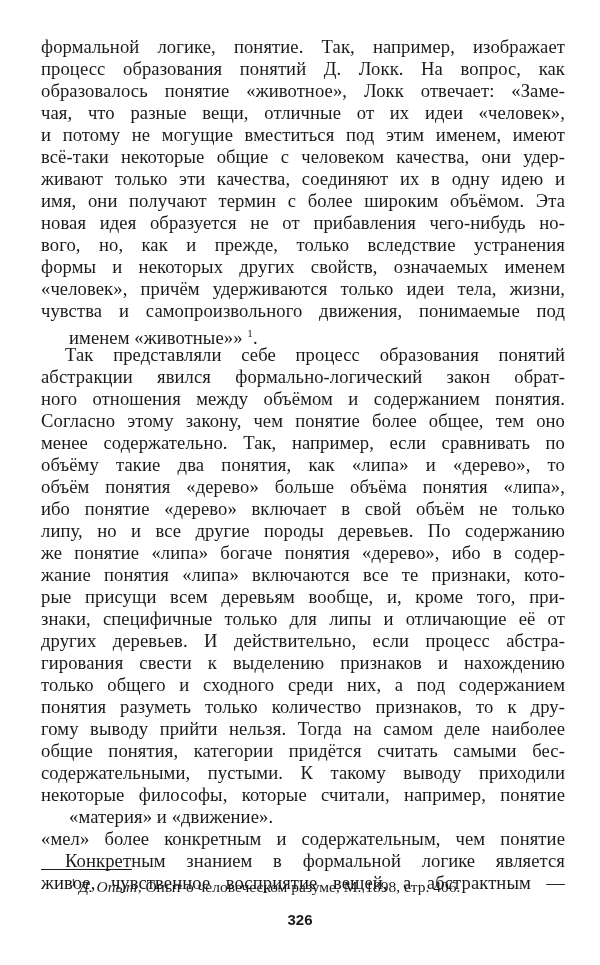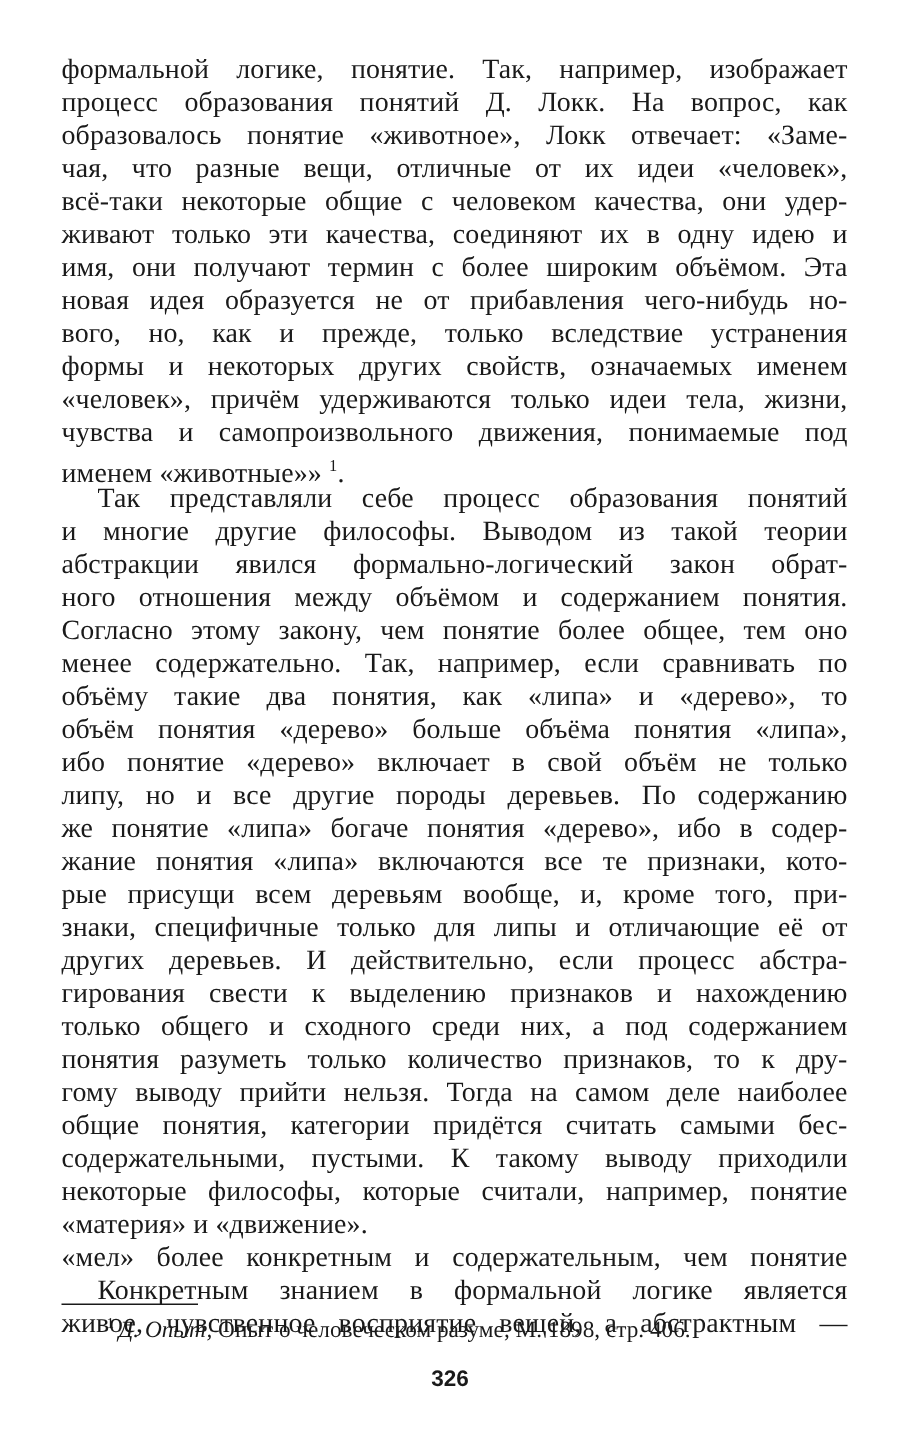--- a/index.html
+++ b/index.html
@@ -8,21 +8,21 @@
     position: absolute; left: 41px; top: 36px; width: 524px;
     font-family: "Liberation Serif", "DejaVu Serif", serif;
     color: #1a1a1a;
   }
   .line {
     height: 22px; line-height: 22px; font-size: 18.6px;
     white-space: nowrap; text-align: justify; text-align-last: justify;
     letter-spacing: 0.1px;
     font-family: Liberation Serif, serif;
   }
-  .line.last { text-align-last: left; }
+  .line.last { text-align-last: left; margin-left: 28px; }
   .line.indent { padding-left: 24px; }
   .rule {
     position: absolute; left: 41px; top: 869px; width: 91px; height: 0;
     border-top: 1.5px solid #1a1a1a;
   }
   .footnote {
     position: absolute; left: 71px; top: 877px;
     font-family: "Liberation Serif", "DejaVu Serif", serif;
     font-size: 15.5px; color: #1a1a1a; white-space: nowrap;
   }
@@ -38,34 +38,34 @@
 </head>
 <body>
 
 <div class="page">
 
   <div>
     <div class="line">формальной логике, понятие. Так, например, изображает</div>
     <div class="line">процесс образования понятий Д. Локк. На вопрос, как</div>
     <div class="line">образовалось понятие «животное», Локк отвечает: «Заме-</div>
     <div class="line">чая, что разные вещи, отличные от их идеи «человек»,</div>
+    <div class="line">и потому не могущие вместиться под этим именем, имеют</div>
     <div class="line">всё-таки некоторые общие с человеком качества, они удер-</div>
     <div class="line">живают только эти качества, соединяют их в одну идею и</div>
     <div class="line">имя, они получают термин с более широким объёмом. Эта</div>
     <div class="line">новая идея образуется не от прибавления чего-нибудь но-</div>
     <div class="line">вого, но, как и прежде, только вследствие устранения</div>
     <div class="line">формы и некоторых других свойств, означаемых именем</div>
     <div class="line">«человек», причём удерживаются только идеи тела, жизни,</div>
     <div class="line">чувства и самопроизвольного движения, понимаемые под</div>
     <div class="line last"><span>именем «животные»»</span> <span class="sup-inline">1</span><span>.</span></div>
   </div>
 
   <div>
     <div class="line indent">Так представляли себе процесс образования понятий</div>
-    <div class="line">и многие другие философы. Выводом из такой теории</div>
     <div class="line">абстракции явился формально-логический закон обрат-</div>
     <div class="line">ного отношения между объёмом и содержанием понятия.</div>
     <div class="line">Согласно этому закону, чем понятие более общее, тем оно</div>
     <div class="line">менее содержательно. Так, например, если сравнивать по</div>
     <div class="line">объёму такие два понятия, как «липа» и «дерево», то</div>
     <div class="line">объём понятия «дерево» больше объёма понятия «липа»,</div>
     <div class="line">ибо понятие «дерево» включает в свой объём не только</div>
     <div class="line">липу, но и все другие породы деревьев. По содержанию</div>
     <div class="line">же понятие «липа» богаче понятия «дерево», ибо в содер-</div>
     <div class="line">жание понятия «липа» включаются все те признаки, кото-</div>

